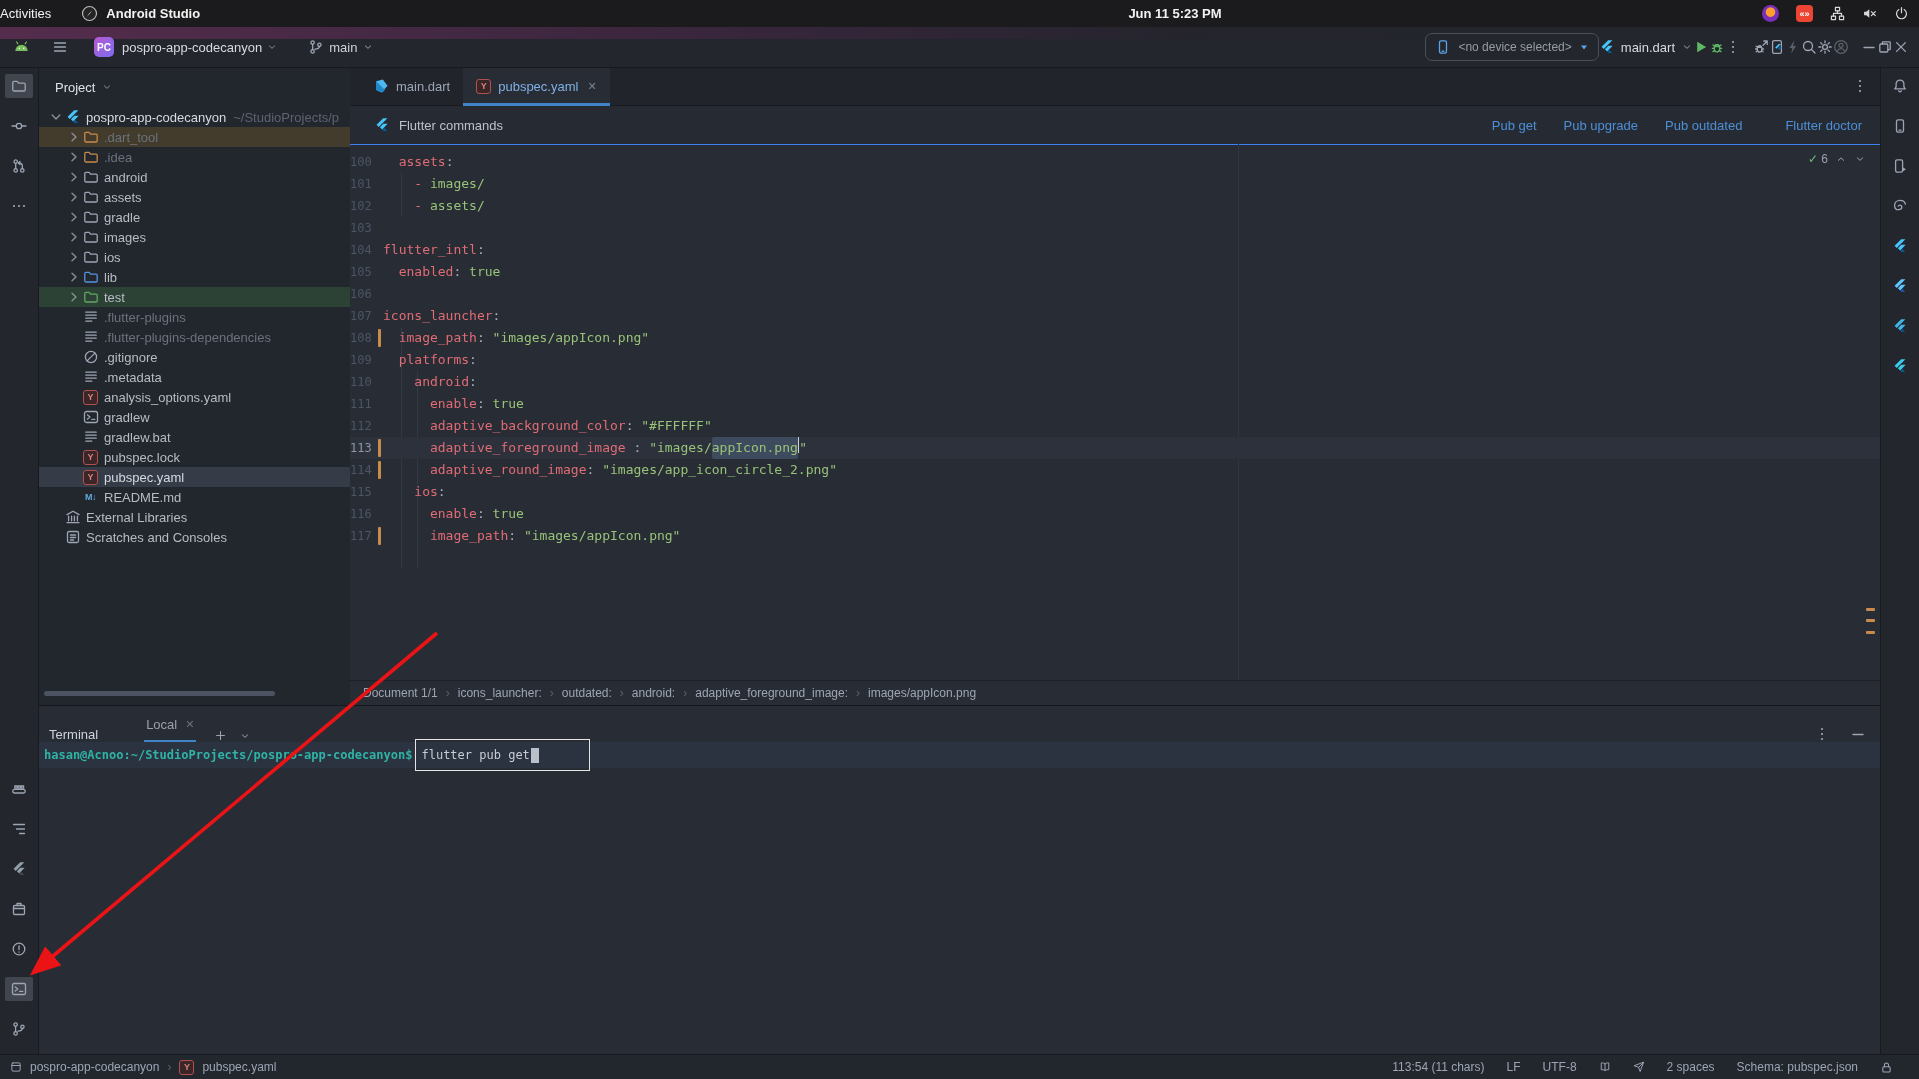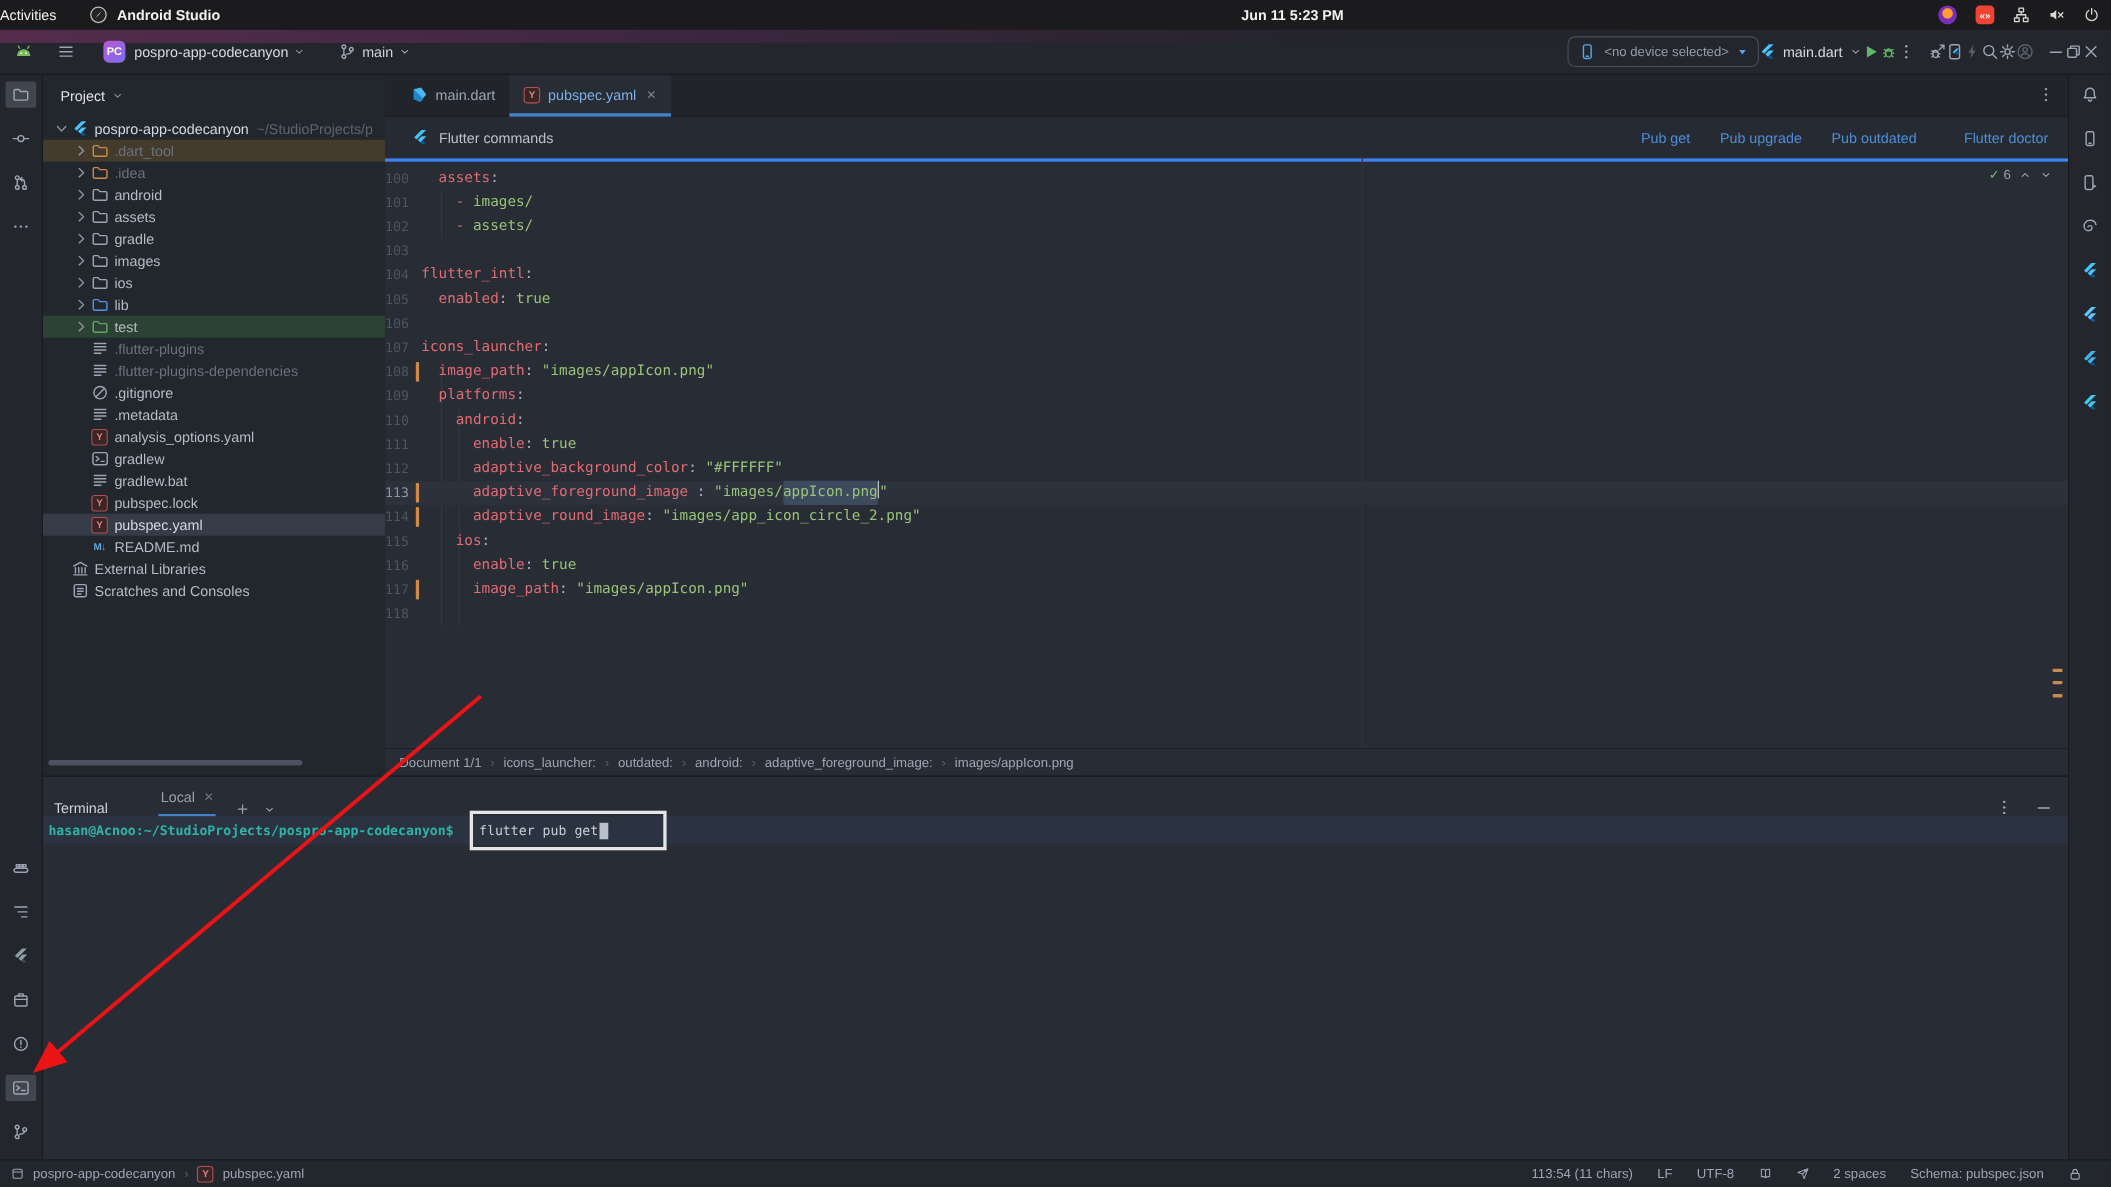--- a/index.html
+++ b/index.html
@@ -79,21 +79,21 @@
   #proj-hscroll{position:absolute;left:5px;bottom:9px;width:231px;height:5px;border-radius:3px;background:#4c5260}
 
   
   #editor{position:absolute;top:67px;left:350px;right:39px;height:638px;background:#282c34;z-index:2}
   #tabbar{height:38px;background:#21252b;border-bottom:1px solid #181a1f;display:flex;align-items:center;padding-left:10px}
   .tab{height:38px;display:flex;align-items:center;gap:7px;padding:0 13px;font-size:13px;color:#9da5b4;position:relative;box-sizing:border-box}
   .tab.active{background:#282c34;color:#7fb0e6}
   .tab.active::after{content:"";position:absolute;left:0;right:0;bottom:-1px;height:3px;background:#4083c9}
   .tclose{color:#7a828e;font-size:11px;margin-left:2px}
   #tab-kebab{margin-left:auto;margin-right:12px}
-  #banner{height:38px;background:#262b33;border-bottom:3px solid #3b82f6;display:flex;align-items:center;
+  #banner{height:38px;background:#262b33;border-bottom:1px solid #3b82f6;display:flex;align-items:center;
       padding:0 18px 0 24px;font-size:13px;color:#bcc2cb;gap:9px}
   #banner-actions{margin-left:auto;display:flex;align-items:center;gap:27px}
   #banner-actions .action{color:#4d8fd6}
   #banner-actions .action:last-child{margin-left:16px}
 
   #codewrap{position:absolute;left:0;right:0;top:76px;bottom:24px;overflow:hidden}
   #code{position:absolute;inset:0;padding-top:8px;font:13px/22px "DejaVu Sans Mono",monospace}
   .crow{height:22px;display:flex;white-space:pre;position:relative}
   .crow.cl{background:#2c313c}
   .ln{width:24px;flex:none;text-align:left;color:#4c5565;font-size:12px;margin-right:9px}
@@ -116,21 +116,21 @@
       border-top:1px solid #15171c;z-index:2}
   #term-header{height:36px;display:flex;align-items:flex-end;padding-left:10px;font-size:13px;color:#ced4dc}
   #term-tab{margin-left:46px;height:36px;display:flex;align-items:center;gap:8px;color:#9aa1ab;position:relative;padding:0 2px}
   #term-tab::after{content:"";position:absolute;left:0;right:0;bottom:0;height:2px;background:#4083c9}
   #term-tab .x{color:#6b727d;font-size:11px}
   #term-plus{margin-left:18px}#term-chev{margin-left:12px}
   #term-right{margin-left:auto;display:flex;align-items:center;gap:20px;margin-right:14px}
   #term-body{font:12px/26px "DejaVu Sans Mono",monospace;color:#c7cdd6}
   #prompt-row{height:26px;background:#2c3340;display:flex;align-items:center;padding-left:5px;white-space:pre}
   .tprompt{color:#2fb3a6;font-weight:700}
-  #cmdbox{display:inline-flex;align-items:center;border:3px solid #e5e5e5;padding:2px 50px 2px 5px;margin:-5px 0 -5px 15px}
+  #cmdbox{display:inline-flex;align-items:center;border:1px solid #e5e5e5;padding:2px 50px 2px 5px;margin:-5px 0 -5px 3px}
   .tcursor{display:inline-block;width:8px;height:15px;background:#b9c0ca;margin-left:1px}
 
   
   #statusbar{position:absolute;left:0;right:0;bottom:0;height:24px;background:#22262d;border-top:1px solid #181a1f;
       display:flex;align-items:center;font-size:12px;color:#9da5b4;z-index:6}
   #sb-left{display:flex;align-items:center;gap:8px;padding-left:10px}
   #sb-right{margin-left:auto;display:flex;align-items:center;gap:22px;padding-right:26px}
   #overlay{position:absolute;inset:0;pointer-events:none;z-index:50}
 </style>
 </head>
@@ -742,21 +742,20 @@
           <div class="crow"><span class="ln">108</span><span class="cbar"></span><span class="t">  </span><span class="k">image_path</span><span class="p">:</span><span class="t"> </span><span class="s">"images/appIcon.png"</span></div>
           <div class="crow"><span class="ln">109</span><span class="t">  </span><span class="k">platforms</span><span class="p">:</span></div>
           <div class="crow"><span class="ln">110</span><span class="t">    </span><span class="k">android</span><span class="p">:</span></div>
           <div class="crow"><span class="ln">111</span><span class="t">      </span><span class="k">enable</span><span class="p">:</span><span class="s"> true</span></div>
           <div class="crow"><span class="ln">112</span><span class="t">      </span><span class="k">adaptive_background_color</span><span class="p">:</span><span class="t"> </span><span class="s">"#FFFFFF"</span></div>
           <div class="crow cl"><span class="ln">113</span><span class="cbar"></span><span class="t">      </span><span class="k">adaptive_foreground_image</span><span class="p"> : </span><span class="s">"images/</span><span class="s sel">appIcon.png</span><span class="ccaret"></span><span class="s">"</span></div>
           <div class="crow"><span class="ln">114</span><span class="cbar"></span><span class="t">      </span><span class="k">adaptive_round_image</span><span class="p">:</span><span class="t"> </span><span class="s">"images/app_icon_circle_2.png"</span></div>
           <div class="crow"><span class="ln">115</span><span class="t">    </span><span class="k">ios</span><span class="p">:</span></div>
           <div class="crow"><span class="ln">116</span><span class="t">      </span><span class="k">enable</span><span class="p">:</span><span class="s"> true</span></div>
           <div class="crow"><span class="ln">117</span><span class="cbar"></span><span class="t">      </span><span class="k">image_path</span><span class="p">:</span><span class="t"> </span><span class="s">"images/appIcon.png"</span></div>
-          <div class="crow"><span class="ln">118</span></div>
         </div>
       <div id="inspections">
         <span><span class="ok">✓</span>
         <span>6</span></span>
         <span class="ic">
             <svg width="12" height="12" viewBox="0 0 16 16" fill="none" stroke="currentColor" stroke-width="1.3" stroke-linecap="round" stroke-linejoin="round">
               <path d="M4.5 9.8L8 6.5l3.5 3.3"></path>
             </svg>
           </span>
         <span class="ic">

